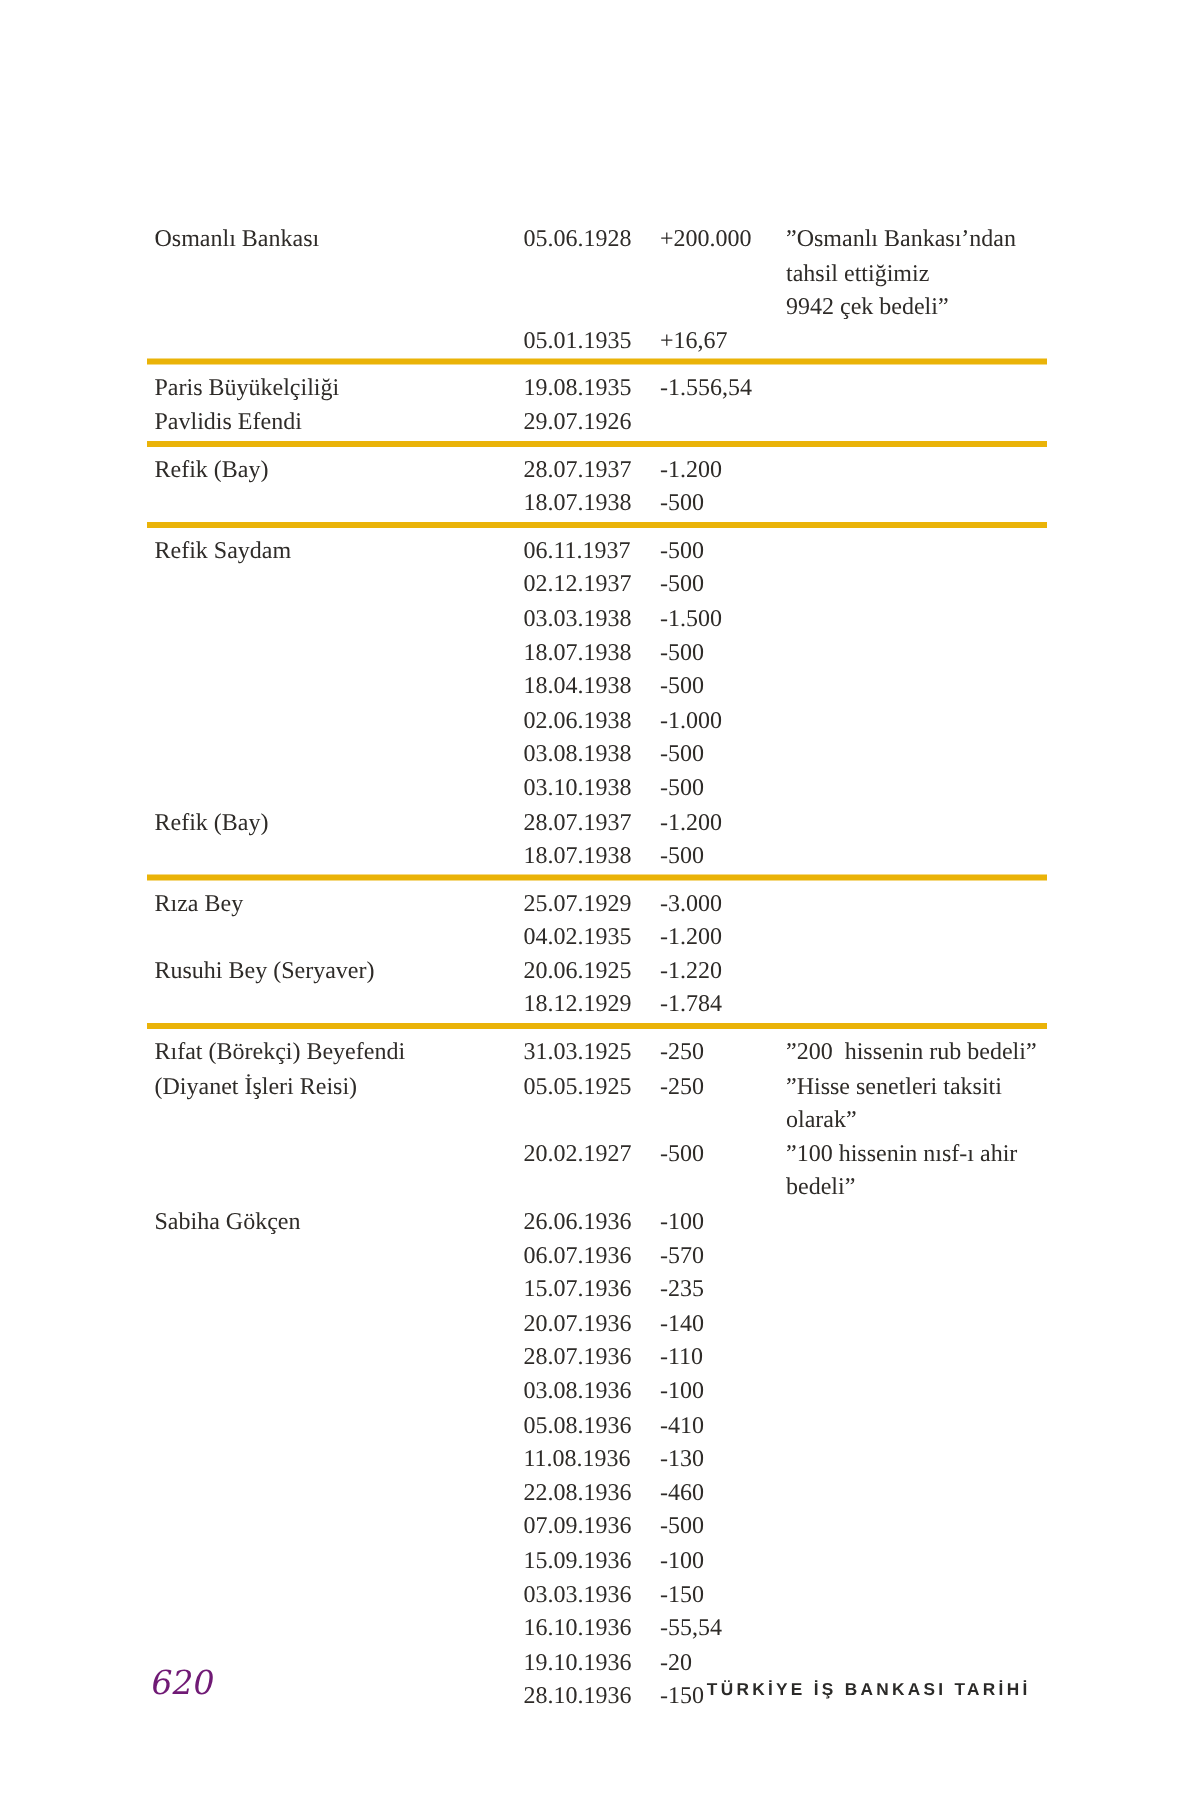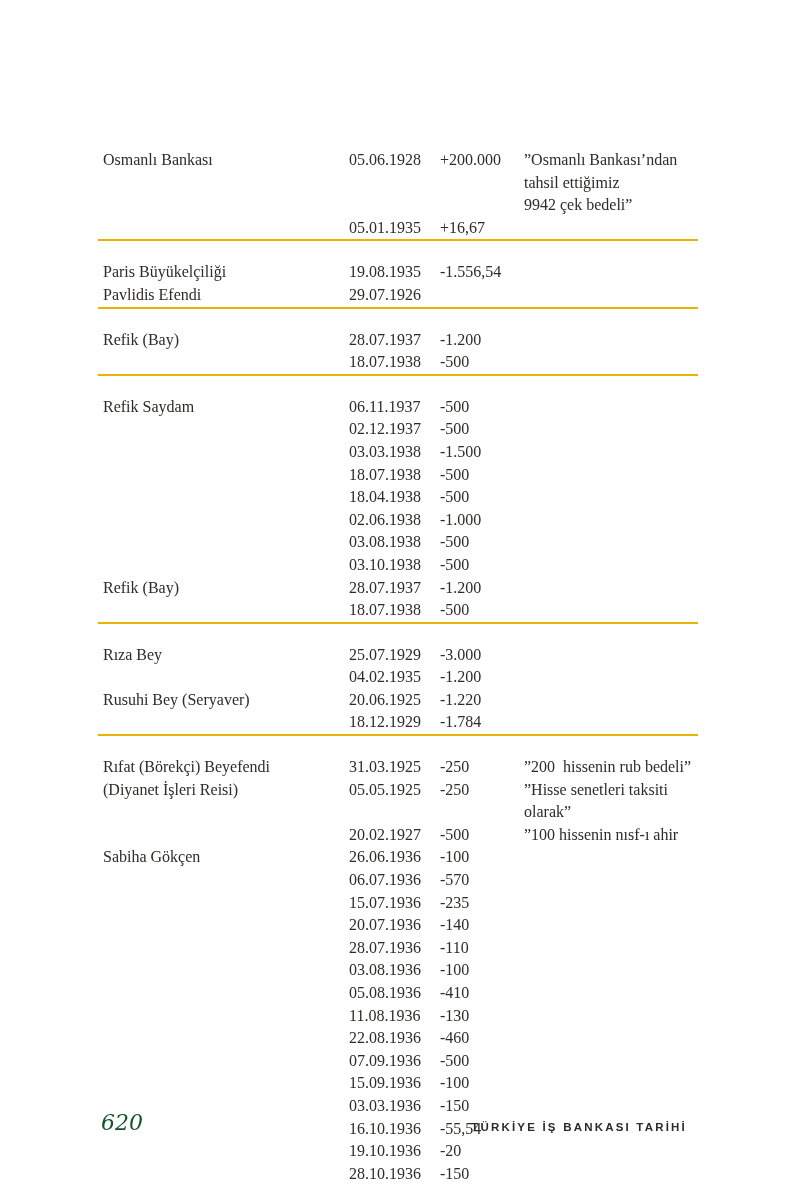--- a/index.html
+++ b/index.html
@@ -23,37 +23,37 @@
     margin-top: 42px;
   }
   .row {
     display: grid;
     grid-template-columns: 251px 91px 84px 1fr;
     line-height: 22.6px;
     min-height: 22.6px;
     font-size: 16px;
   }
   .row.ruled {
-    border-top: 2px solid #eab308;
-    padding-top: 20px;
+    border-top: 4px solid #eab308;
+    padding-top: 5px;
   }
   .cell {
     white-space: pre;
     overflow: visible;
   }
   .cell.name { padding-left: 5px; }
   .cell.amount { font-variant-numeric: tabular-nums; }
   .footer-page-number {
     position: absolute;
     left: 101px;
     top: 1110px;
     font-size: 22px;
     font-style: italic;
     font-family: "DejaVu Serif", "Liberation Serif", serif;
-    color: #14532d;
+    color: #701a75;
   }
   .footer-running-head {
     position: absolute;
     right: 112px;
     top: 1121px;
     font-family: "Liberation Sans", "DejaVu Sans", sans-serif;
     font-size: 11.5px;
     font-weight: 700;
     letter-spacing: 2.2px;
     color: #2b2a28;
@@ -214,20 +214,26 @@
       <span class="cell amount"></span>
       <span class="cell note">olarak”</span>
     </div>
     <div class="row">
       <span class="cell name"></span>
       <span class="cell date">20.02.1927</span>
       <span class="cell amount">-500</span>
       <span class="cell note">”100 hissenin nısf-ı ahir</span>
     </div>
     <div class="row">
+      <span class="cell name"></span>
+      <span class="cell date"></span>
+      <span class="cell amount"></span>
+      <span class="cell note">bedeli”</span>
+    </div>
+    <div class="row">
       <span class="cell name">Sabiha Gökçen</span>
       <span class="cell date">26.06.1936</span>
       <span class="cell amount">-100</span>
       <span class="cell note"></span>
     </div>
     <div class="row">
       <span class="cell name"></span>
       <span class="cell date">06.07.1936</span>
       <span class="cell amount">-570</span>
       <span class="cell note"></span>

